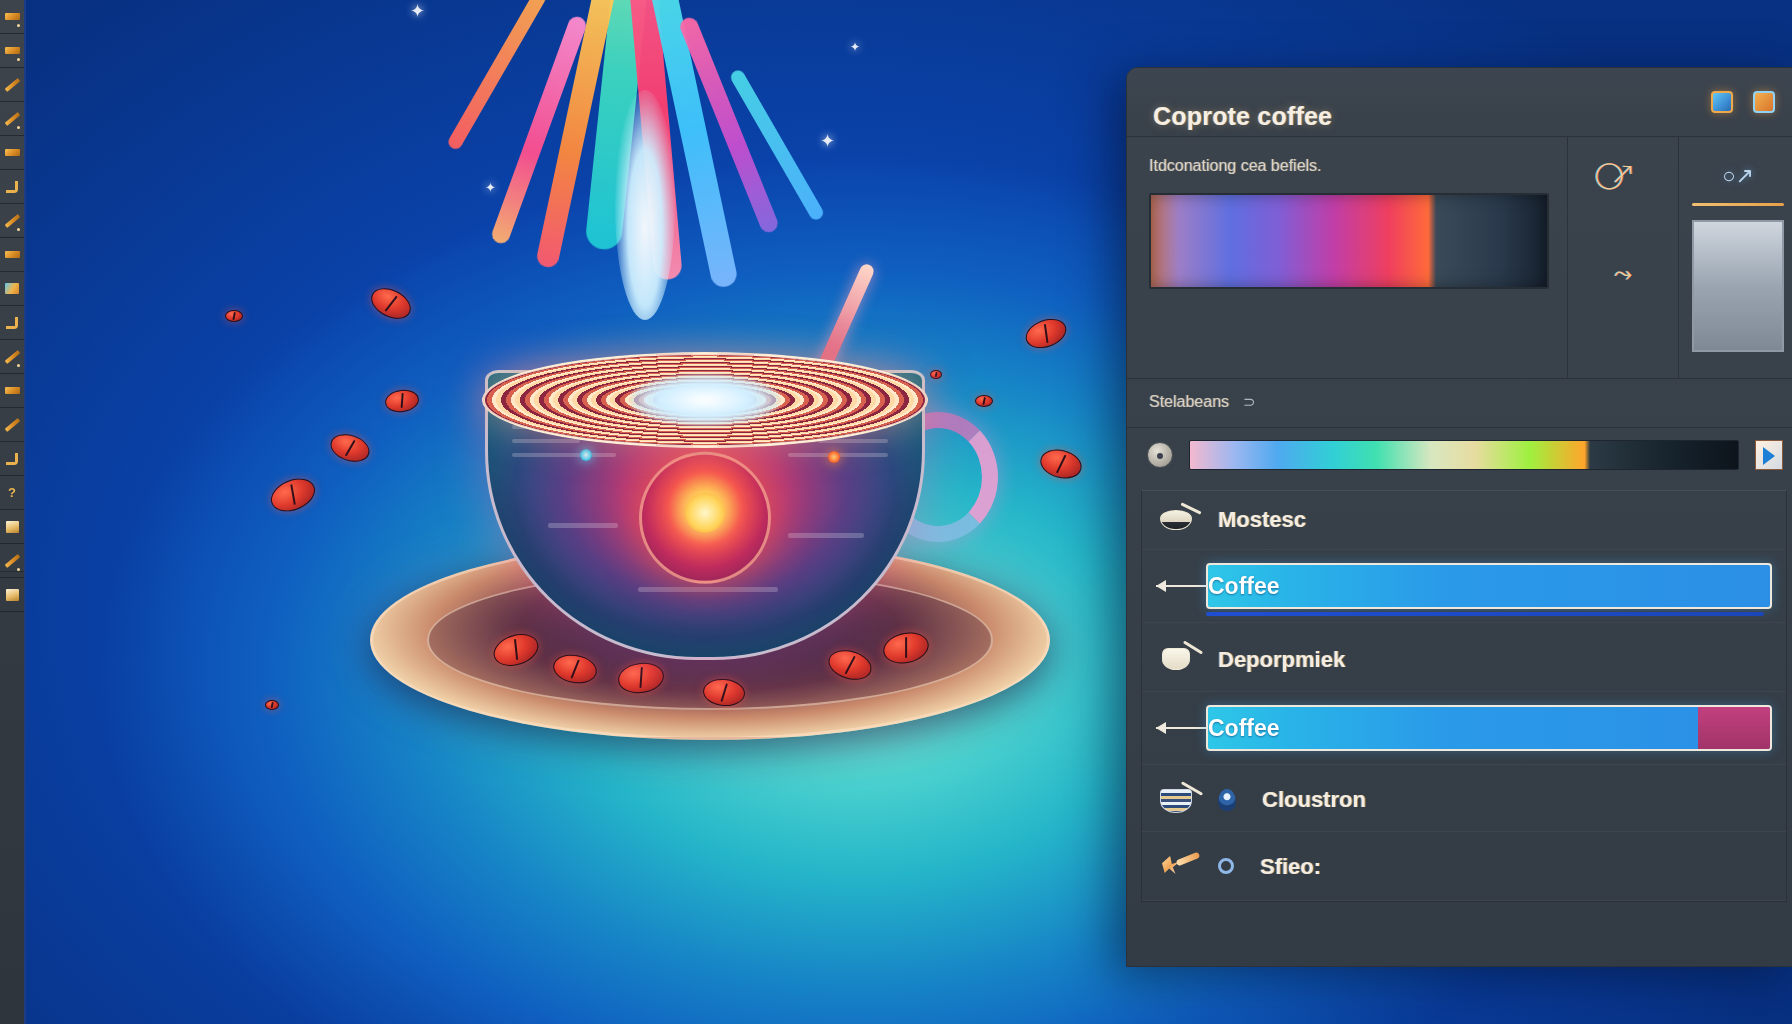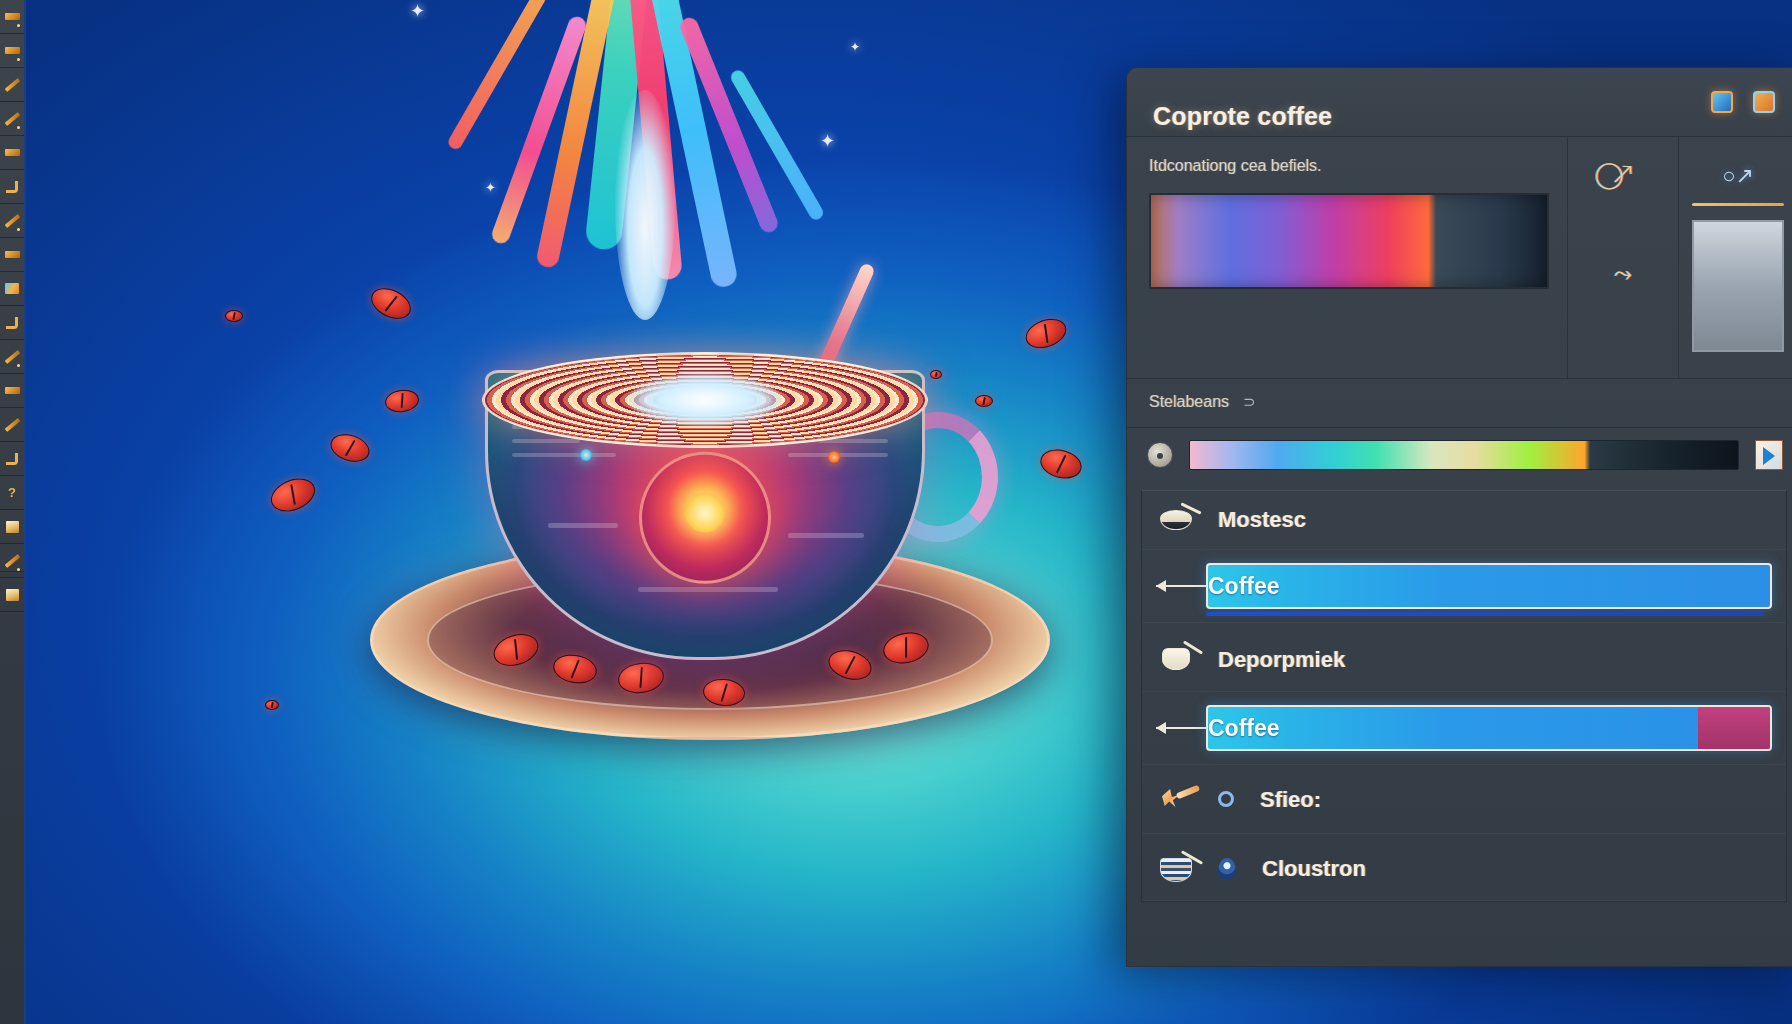--- a/index.html
+++ b/index.html
@@ -555,29 +555,29 @@
         </div>
 
         <div class="bar-row">
           <span class="bar-arrow"></span>
           <div class="bar">
             <span class="bar-text">Coffee</span>
             <span class="bar-seg"></span>
           </div>
         </div>
 
+        <div class="list-row plain" style="padding-top:20px;padding-bottom:16px;">
+          <span class="row-icon gi-bowl"></span>
+          <span><span class="mini-pin"></span></span>
+          <span class="row-label">Cloustron</span>
+        </div>
+
         <div class="list-row plain" style="padding-top:20px;padding-bottom:18px;">
           <span class="row-icon gi-bird"></span>
           <span><span class="mini-dot"></span></span>
           <span class="row-label">Sfieo:</span>
         </div>
-
-        <div class="list-row plain" style="padding-top:20px;padding-bottom:16px;">
-          <span class="row-icon gi-bowl"></span>
-          <span><span class="mini-pin"></span></span>
-          <span class="row-label">Cloustron</span>
-        </div>
       </div>
 
     </div>
   </div>
 
 </div>
 
 </body></html>

